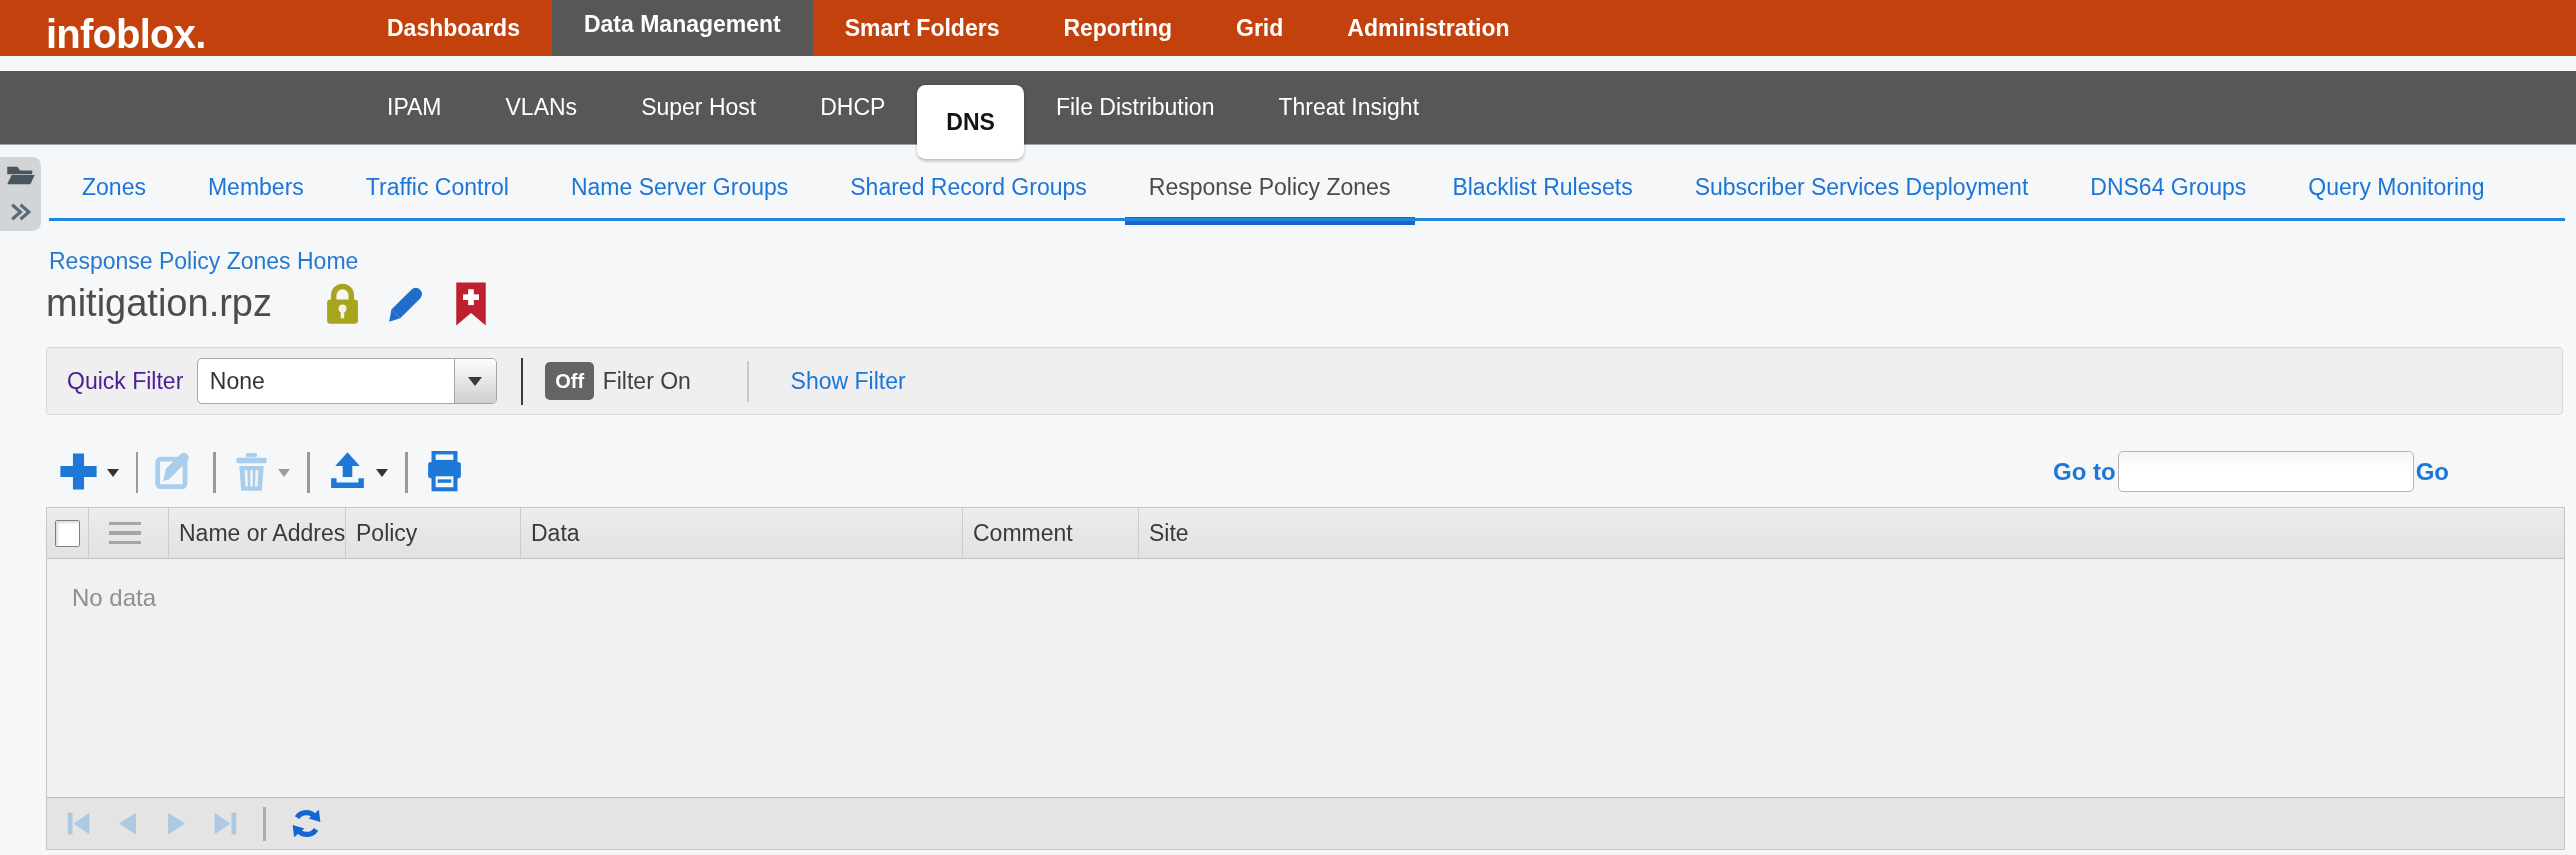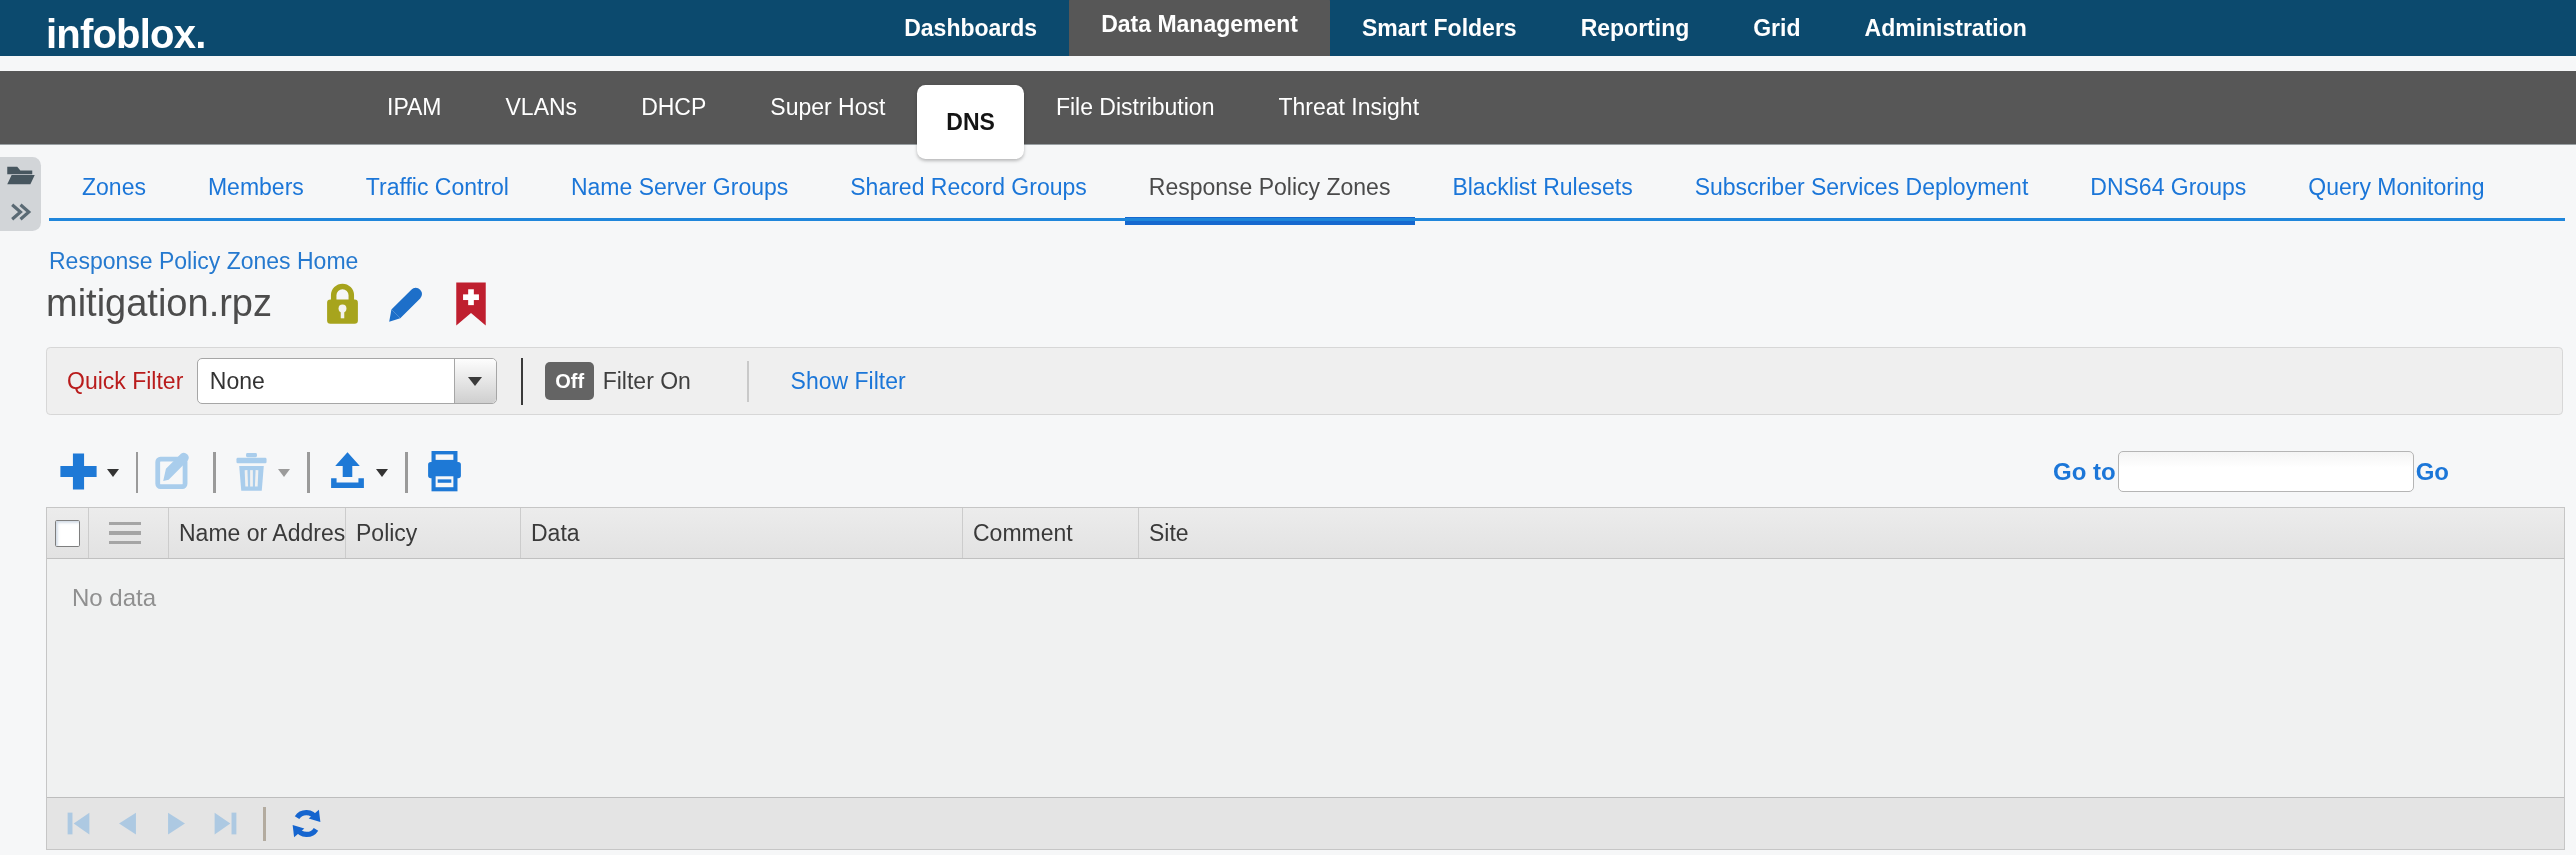--- a/index.html
+++ b/index.html
@@ -7,21 +7,21 @@
   body {
     position:relative; overflow:hidden;
     background:#f6f7f8;
     font-family:"Liberation Sans", sans-serif;
     color:#3c3c3c;
   }
 
   
   .topnav {
     position:absolute; top:0; left:0; right:0; height:56px;
-    background:#0c4a6e; display:flex; align-items:stretch;justify-content:center;
+    background:#c2410c; display:flex; align-items:stretch;
   }
   .logo {
     position:absolute; left:46px; top:12px;
     color:#ffffff; font-size:40px; font-weight:bold; letter-spacing:-0.8px;
   }
   .topmenu { display:flex; margin-left:355px; align-items:stretch; }
   .tn-item {
     color:#ffffff; font-size:23px; font-weight:bold;
     padding:0 32px; display:flex; align-items:center; cursor:pointer;
   }
@@ -85,21 +85,21 @@
   .page-title { font-size:38px; color:#4c4c4c; }
   .title-icons { display:flex; align-items:center; gap:25px; margin-left:51px; }
   .title-icons .ticon { cursor:pointer; display:flex; }
 
   
   .filterbar {
     position:absolute; left:46px; right:13.5px; top:347px; height:68px;
     background:#efefef; border:0.8px solid #d7d7d7; border-radius:4.2px;
     display:flex; align-items:center;
   }
-  .qf-label { font-size:23px; color:#b91c1c; margin-left:20px; }
+  .qf-label { font-size:23px; color:#4c1d95; margin-left:20px; }
   .qf-select {
     margin-left:13.5px; width:300px; height:46px;
     background:#ffffff; border:1.7px solid #a6a6a6; border-radius:5px;
     display:flex; align-items:center; position:relative; cursor:pointer;
   }
   .qf-select-value { font-size:23px; color:#333; padding-left:12px; flex:1; }
   .qf-select-btn {
     width:42px; height:100%; border-left:1.7px solid #a6a6a6;
     background:linear-gradient(#fdfdfd,#cfcfcf);
     border-radius:0 4.2px 4.2px 0;
@@ -202,22 +202,22 @@
     <div class="tn-item">Reporting</div>
     <div class="tn-item">Grid</div>
     <div class="tn-item">Administration</div>
   </nav>
 </div>
 
 <div class="subnav">
   <nav class="submenu">
     <div class="sn-item">IPAM</div>
     <div class="sn-item">VLANs</div>
+    <div class="sn-item">Super Host</div>
     <div class="sn-item">DHCP</div>
-    <div class="sn-item">Super Host</div>
     <div class="sn-item sn-active">DNS</div>
     <div class="sn-item">File Distribution</div>
     <div class="sn-item">Threat Insight</div>
   </nav>
 </div>
 
 <div class="tabsrow">
   <div class="tabs">
     <div class="tab">Zones</div>
     <div class="tab">Members</div>

